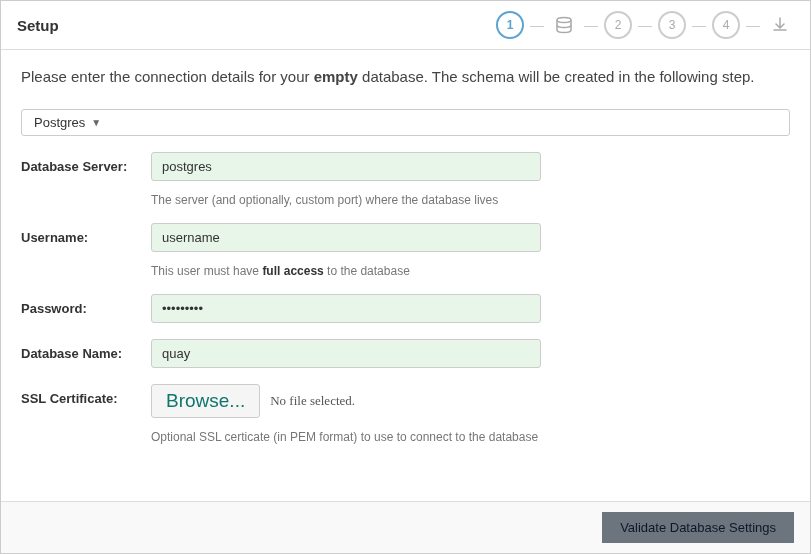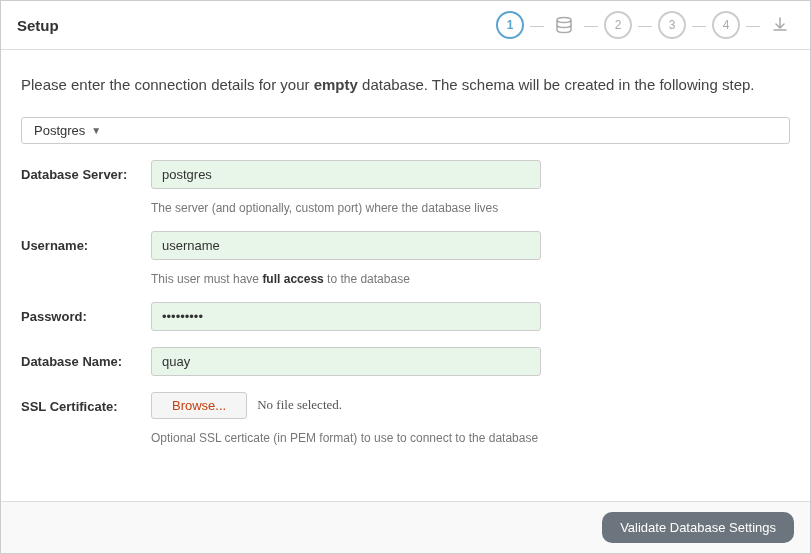--- a/index.html
+++ b/index.html
@@ -13,21 +13,20 @@
       width: 811px;
       height: 554px;
     }
     .window {
       width: 811px;
       height: 554px;
       background: #fff;
       border: 1px solid #ccc;
       display: flex;
       flex-direction: column;
-      gap: 8px;
     }
     .title-bar {
       display: flex;
       align-items: center;
       justify-content: space-between;
       padding: 10px 16px;
       border-bottom: 1px solid #ddd;
       background: #fff;
     }
     .title-text {
@@ -136,46 +135,46 @@
     .chevron {
       font-size: 10px;
       color: #666;
     }
     .ssl-row {
       display: flex;
       align-items: center;
       gap: 10px;
     }
     .browse-btn {
-      padding: 5px 20px;
+      padding: 5px 14px;
       border: 1px solid #ccc;
       border-radius: 3px;
       background: #f5f5f5;
       cursor: pointer;
-      font-size: 13px;
-      color: #c2410c;
+      font-size: 19px;
+      color: #0f766e;
     }
     .no-file-text {
       font-size: 13px;
       color: #555;
       font-family: Liberation Serif, serif;
     }
     .footer {
       display: flex;
       justify-content: flex-end;
       padding: 10px 16px;
       border-top: 1px solid #ddd;
       background: #f9f9f9;
     }
     .validate-btn {
       padding: 8px 18px;
       background: #6c757d;
-      color: #ffffff;
+      color: #0f172a;
       border: none;
-      border-radius: 10px;
+      border-radius: 0;
       font-size: 13px;
       cursor: pointer;
     }
   </style>
 </head>
 <body>
 
 <div class="window">
 
   <div class="title-bar">

